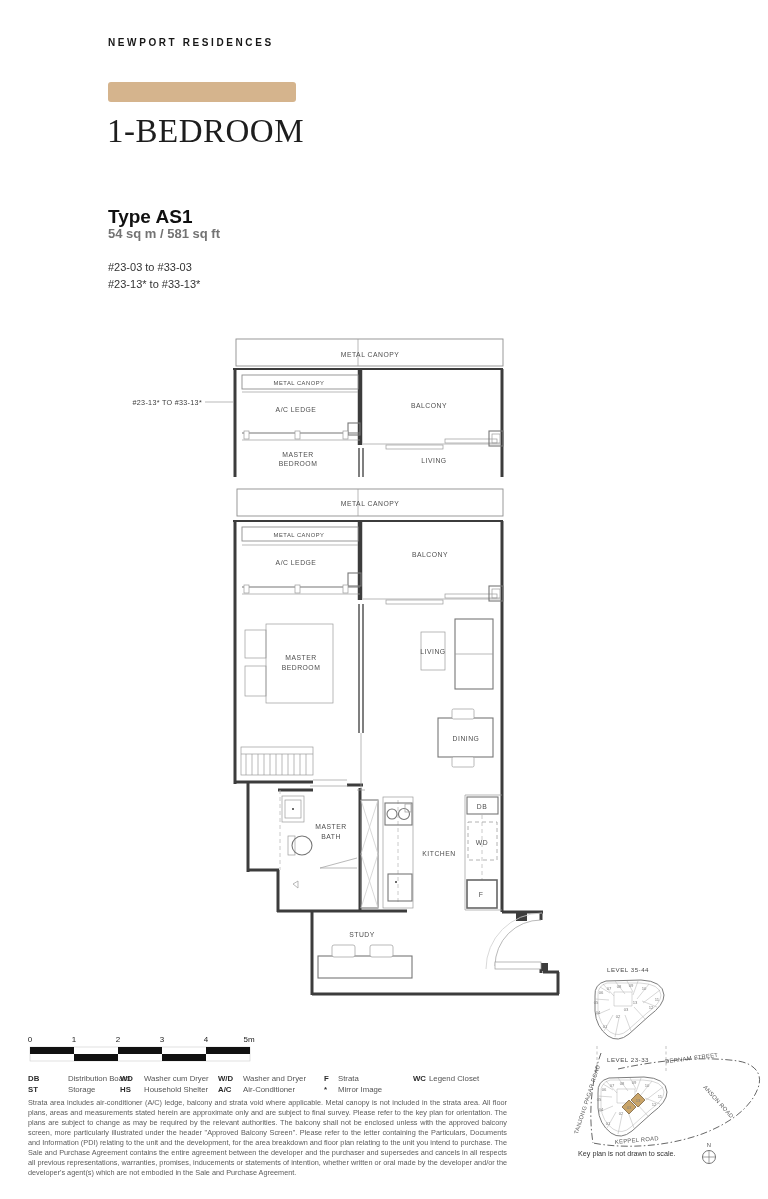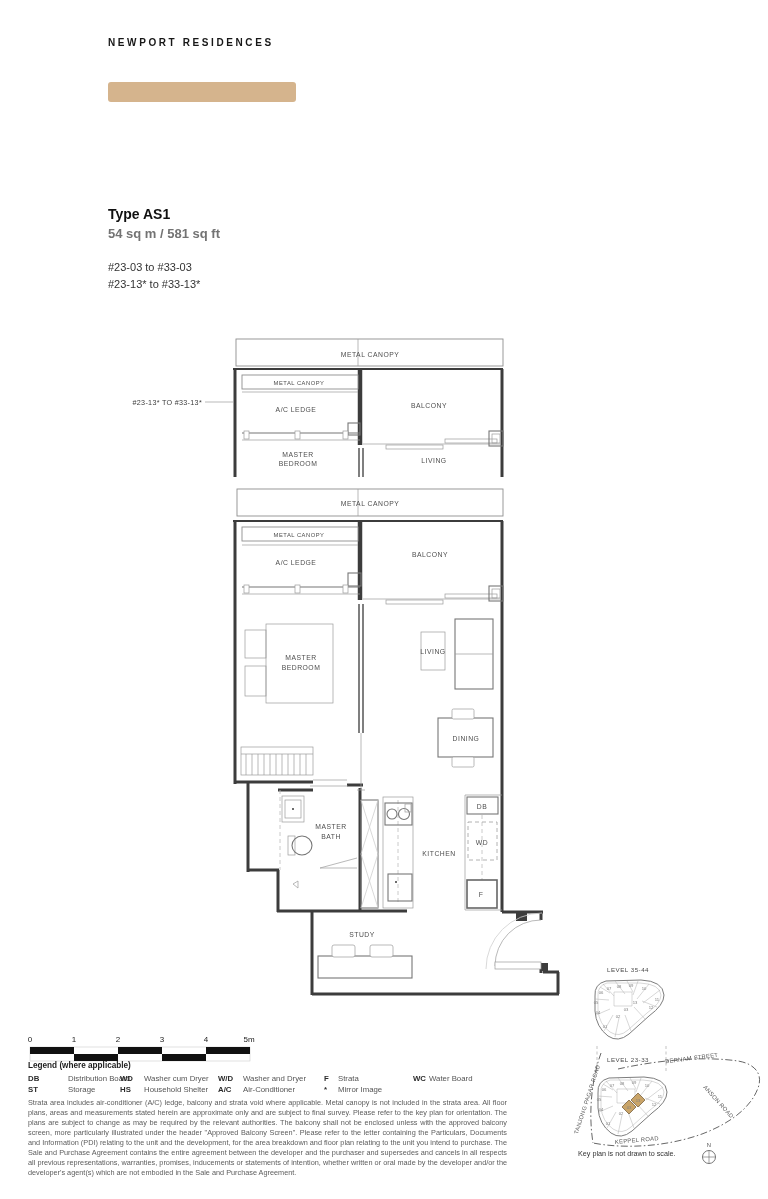--- a/index.html
+++ b/index.html
@@ -3,21 +3,21 @@
 <meta charset="utf-8">
 <style>
   html,body{margin:0;padding:0;background:#ffffff}
   body{width:768px;height:1199px;position:relative;overflow:hidden;
        font-family:"Liberation Sans",sans-serif;color:#222}
   .abs{position:absolute}
   .brand{left:108px;top:37px;font-size:10px;font-weight:bold;letter-spacing:2.6px;color:#171717}
   .accent-bar{left:108px;top:82px;width:188px;height:20px;border-radius:3px;background:#d5b48d}
   .title{left:107px;top:112px;font-family:"Liberation Serif",serif;font-size:33px;line-height:39px;
          letter-spacing:.5px;color:#1d1d1d}
-  .unit-type{left:108px;top:206px;font-size:14px;font-weight:bold;color:#101010}
+  .unit-type{left:108px;top:206px;font-size:19px;font-weight:bold;color:#101010}
   .unit-area{left:108px;top:226px;font-size:13px;font-weight:bold;color:#737373}
   .unit-ranges{left:108px;top:259px;font-size:11px;line-height:16.6px;color:#333}
   svg{position:absolute;left:0;top:0}
   
   .w2{stroke:#3c3c3c;stroke-width:2.2;fill:none}
   .w3{stroke:#3c3c3c;stroke-width:3;fill:none}
   .w4{stroke:#3c3c3c;stroke-width:4.5;fill:none}
   .p{stroke:#555;stroke-width:1.5;fill:none}
   .m{stroke:#777;stroke-width:1.1;fill:none}
   .t{stroke:#9b9b9b;stroke-width:.7;fill:none}
@@ -50,20 +50,21 @@
   .lg-label{color:#555}
   .disclaimer{position:absolute;left:28px;top:1098px;width:479px;font-size:7.3px;
               line-height:10.05px;color:#5d5d5d;text-align:justify}
 </style>
 </head>
 <body>
 
 <div class="abs brand">NEWPORT RESIDENCES</div>
 <div class="abs accent-bar"></div>
 <div class="abs title">
+  <div>1-BEDROOM</div>
 </div>
 <div class="abs unit-type">Type AS1</div>
 <div class="abs unit-area">54 sq m / 581 sq ft</div>
 <div class="abs unit-ranges">
   <div>#23-03 to #33-03</div>
   <div>#23-13* to #33-13*</div>
 </div>
 
 <svg width="768" height="1199" viewBox="0 0 768 1199">
 
@@ -323,21 +324,20 @@
       <text class="kp-t" x="709" y="1147" font-size="6.2" fill="#444">N</text>
       <circle cx="709" cy="1157" r="6.5" fill="none" stroke="#666" stroke-width=".9"></circle>
       <line x1="702.5" y1="1157" x2="715.5" y2="1157" stroke="#666" stroke-width=".6"></line>
       <line x1="709" y1="1150.5" x2="709" y2="1163.5" stroke="#666" stroke-width=".6"></line>
     </g>
     <text class="kp-note" x="578" y="1156">Key plan is not drawn to scale.</text>
   </g>
 </svg>
 
 <div class="legend">
-  <div class="lg-head">Legend (where applicable)</div>
   <div class="lg-col" style="left:0">
     <div class="lg-row">
         <span class="lg-abbr" style="width:40px">DB</span>
         <span class="lg-label">Distribution Board</span>
       </div>
     <div class="lg-row">
         <span class="lg-abbr" style="width:40px">ST</span>
         <span class="lg-label">Storage</span>
       </div>
   </div>
@@ -367,18 +367,18 @@
         <span class="lg-label">Strata</span>
       </div>
     <div class="lg-row">
         <span class="lg-abbr" style="width:14px">*</span>
         <span class="lg-label">Mirror Image</span>
       </div>
   </div>
   <div class="lg-col" style="left:385px">
     <div class="lg-row">
         <span class="lg-abbr" style="width:16px">WC</span>
-        <span class="lg-label">Water Board</span>
+        <span class="lg-label">Legend Closet</span>
       </div>
   </div>
 </div>
 
 <div class="disclaimer">Strata area includes air-conditioner (A/C) ledge, balcony and strata void where applicable. Metal canopy is not included in the strata area. All floor plans, areas and measurements stated herein are approximate only and are subject to final survey. Please refer to the key plan for orientation. The plans are subject to change as may be required by the relevant authorities. The balcony shall not be enclosed unless with the approved balcony screen, more particularly illustrated under the header "Approved Balcony Screen". Please refer to the letter containing the Particulars, Documents and Information (PDI) relating to the unit and the development, for the area breakdown and floor plan relating to the unit you intend to purchase. The Sale and Purchase Agreement contains the entire agreement between the developer and the purchaser and supersedes and cancels in all respects all previous representations, warranties, promises, inducements or statements of intention, whether written or oral made by the developer and/or the developer's agent(s) which are not embodied in the Sale and Purchase Agreement.</div>
 
 </body></html>

